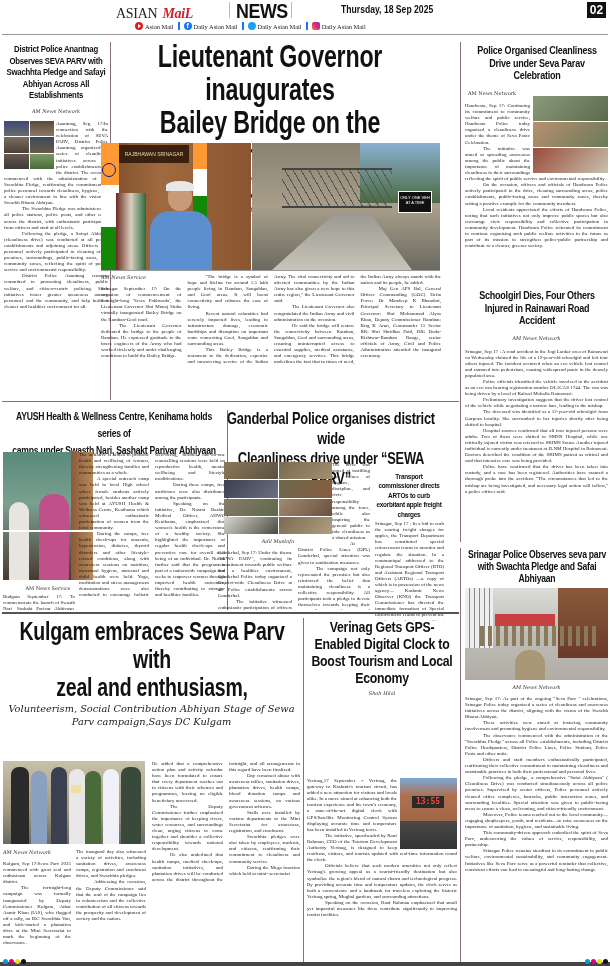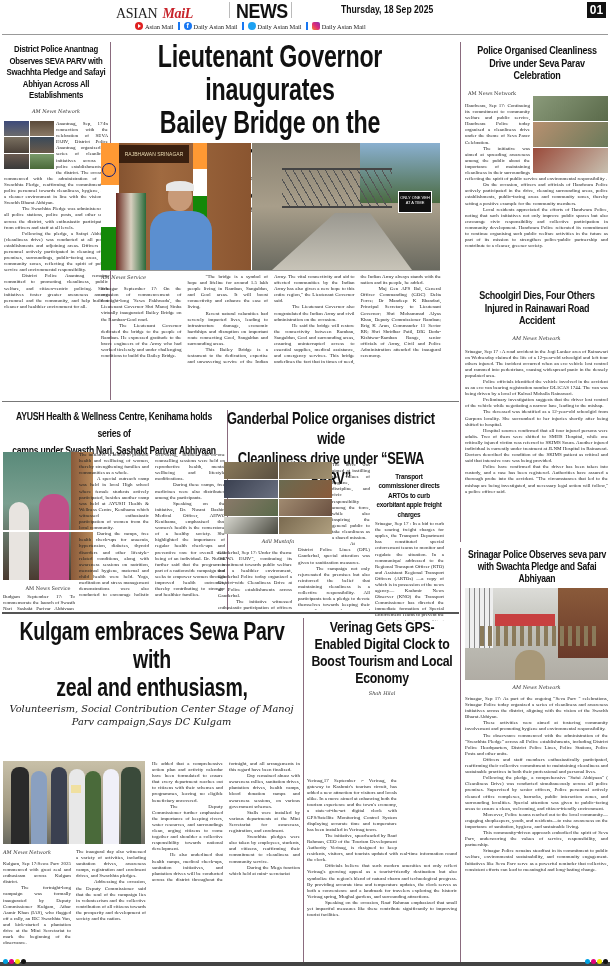--- a/index.html
+++ b/index.html
@@ -21,21 +21,21 @@
 
 <div class="abs" style="left:0;top:0;width:513px;height:40px;">
   <div class="abs" style="left:116px;top:3px;">
     <span class="masthead-logo" style="color:#222;">ASIAN</span>
     <span class="masthead-logo" style="color:#c8242b;font-weight:bold;font-style:italic;">MaiL</span>
   </div>
   <div class="abs" style="left:229px;top:2px;width:1px;height:16px;background:#bbb;"></div>
   <div class="abs" style="left:236px;top:-1px;font-family:'Liberation Sans',sans-serif;font-weight:bold;font-size:21px;color:#111;transform:scaleX(0.85);transform-origin:left top;letter-spacing:-0.5px;">NEWS</div>
   <div class="abs" style="left:291px;top:2px;width:1px;height:16px;background:#bbb;"></div>
   <div class="abs" style="left:341px;top:3px;font-family:'Liberation Sans',sans-serif;font-weight:bold;font-size:10.5px;color:#111;transform:scaleX(0.82);transform-origin:left top;">Thursday, 18 Sep 2025</div>
-  <div class="abs" style="left:587px;top:2px;width:19px;height:16px;background:#111;color:#fff;font-family:'Liberation Sans',sans-serif;font-weight:bold;font-size:12px;text-align:center;line-height:16px;">01</div>
+  <div class="abs" style="left:587px;top:2px;width:19px;height:16px;background:#111;color:#fff;font-family:'Liberation Sans',sans-serif;font-weight:bold;font-size:12px;text-align:center;line-height:16px;">02</div>
 
   <div class="abs" style="left:135px;top:21px;height:10px;display:flex;align-items:center;gap:2px;font-family:'Liberation Serif',serif;font-size:6.4px;color:#222;">
     <span style="display:inline-block;width:8px;height:8px;border-radius:50%;background:#e02020;position:relative;">
         <span style="position:absolute;left:3px;top:2px;border-left:3px solid #fff;border-top:2px solid transparent;border-bottom:2px solid transparent;"></span>
       </span>
     <span>Asian Mail</span>
     <span style="width:2px;height:8px;background:#1877f2;margin:0 2px;"></span>
     <span style="display:inline-block;width:8px;height:8px;border-radius:50%;background:#1877f2;color:#fff;font-family:'Liberation Sans',sans-serif;font-weight:bold;font-size:7px;line-height:8px;text-align:center;">f</span>
     <span>Daily Asian Mail</span>
     <span style="width:2px;height:8px;background:#1877f2;margin:0 2px;"></span>
@@ -226,21 +226,21 @@
   </div>
 </div>
 
 <div class="rule-h" style="left:2px;top:612px;width:457px;height:2px;background:#555;"></div>
 
 <div class="abs" style="left:3px;top:617px;width:297px;height:345px;">
   <div class="hl" style="font-size:25px;line-height:28px;width:370px;margin-left:-36px;transform:scaleX(0.78);">
     <div>Kulgam embraces Sewa Parv with</div>
     <div>zeal and enthusiasm,</div>
   </div>
-  <div style="font-family:'DejaVu Serif',serif;font-style:italic;font-size:9.8px;line-height:12.5px;text-align:center;color:#222;margin-top:2px;">Volunteerism, Social Contribution Center Stage of Manoj Parv campaign,Says DC Kulgam</div>
+  <div style="font-family:'DejaVu Serif',serif;font-style:italic;font-size:9.8px;line-height:12.5px;text-align:center;color:#222;margin-top:2px;">Volunteerism, Social Contribution Abhiyan Stage of Sewa Parv campaign,Says DC Kulgam</div>
   <div class="photo" style="left:0;top:144px;width:142px;height:83px;background:linear-gradient(180deg,#c8c0a8 0%,#a09880 60%,#6a6a60 100%);">
     <div style="position:absolute;left:8px;top:6px;width:18px;height:77px;border-radius:8px 8px 0 0;background:#2a2a2a;"></div>
     <div style="position:absolute;left:28px;top:10px;width:16px;height:73px;border-radius:8px 8px 0 0;background:#8aa0c0;"></div>
     <div style="position:absolute;left:48px;top:6px;width:16px;height:77px;border-radius:8px 8px 0 0;background:#3a4050;"></div>
     <div style="position:absolute;left:66px;top:8px;width:16px;height:75px;border-radius:8px 8px 0 0;background:#e8e8e8;"></div>
     <div style="position:absolute;left:68px;top:24px;width:10px;height:8px;background:#f0e0a0;"></div>
     <div style="position:absolute;left:82px;top:10px;width:16px;height:73px;border-radius:8px 8px 0 0;background:#4a6a3a;"></div>
     <div style="position:absolute;left:100px;top:8px;width:16px;height:75px;border-radius:8px 8px 0 0;background:#f0f0f8;"></div>
     <div style="position:absolute;left:118px;top:6px;width:20px;height:77px;border-radius:8px 8px 0 0;background:#3a4a3a;"></div>
   </div>
@@ -261,20 +261,23 @@
     <p>Stalls were installed by various departments at the Mini Secretariat for awareness, registration, and enrolment.</p>
     <p>Swachhta pledges were also taken by employees, students, and citizens, reaffirming their commitment to cleanliness and community service.</p>
     <p>During the Mega function which held at mini- secretariat</p>
   </div>
 </div>
 <div class="rule-v" style="left:303px;top:618px;height:346px;"></div>
 
 <div class="abs" style="left:307px;top:618px;width:150px;height:345px;">
   <div class="hl" style="font-size:15px;line-height:17px;width:180px;margin-left:-15px;">Verinag Gets GPS-Enabled Digital Clock to Boost Tourism and Local Economy</div>
   <div class="byline" style="margin-top:4px;">Shah Hilal</div>
+  <div class="photo" style="left:93px;top:160px;width:57px;height:71px;background:linear-gradient(180deg,#7aa8d8 0%,#b07050 25%,#a06848 60%,#4a4a4a 60%,#333 100%);">
+    <div style="position:absolute;left:12px;top:18px;width:32px;height:12px;background:#2a2a2a;color:#ff4030;font-family:'DejaVu Sans Mono',monospace;font-weight:bold;font-size:8px;line-height:12px;text-align:center;">13:55</div>
+  </div>
   <div class="body" style="position:absolute;left:0;top:160px;width:150px;height:185px;">
     <div style="float:right;width:60px;height:72px;"></div>
     <p class="first">Verinag,17 September :- Verinag, the gateway to Kashmir's tourism circuit, has added a new attraction for visitors and locals alike. In a move aimed at enhancing both the tourism experience and the town's economy, a state-of-the-art digital clock with GPS/Satellite Monitoring Control System displaying accurate time and temperature has been installed in Verinag town.</p>
     <p>The initiative, spearheaded by Rauf Rahman, CEO of the Tourism Development Authority Verinag, is designed to keep residents, visitors, and tourists updated with real-time information round the clock.</p>
     <p>Officials believe that such modern amenities not only reflect Verinag's growing appeal as a tourist-friendly destination but also symbolize the region's blend of natural charm and technological progress. By providing accurate time and temperature updates, the clock serves as both a convenience and a landmark for travelers exploring the historic Verinag spring, Mughal gardens, and surrounding attractions.</p>
     <p>Speaking on the occasion, Rauf Rahman emphasized that small yet impactful measures like these contribute significantly to improving tourist facilities.</p>
   </div>
 </div>
 <div class="rule-v" style="left:460px;top:548px;height:416px;"></div>
 

